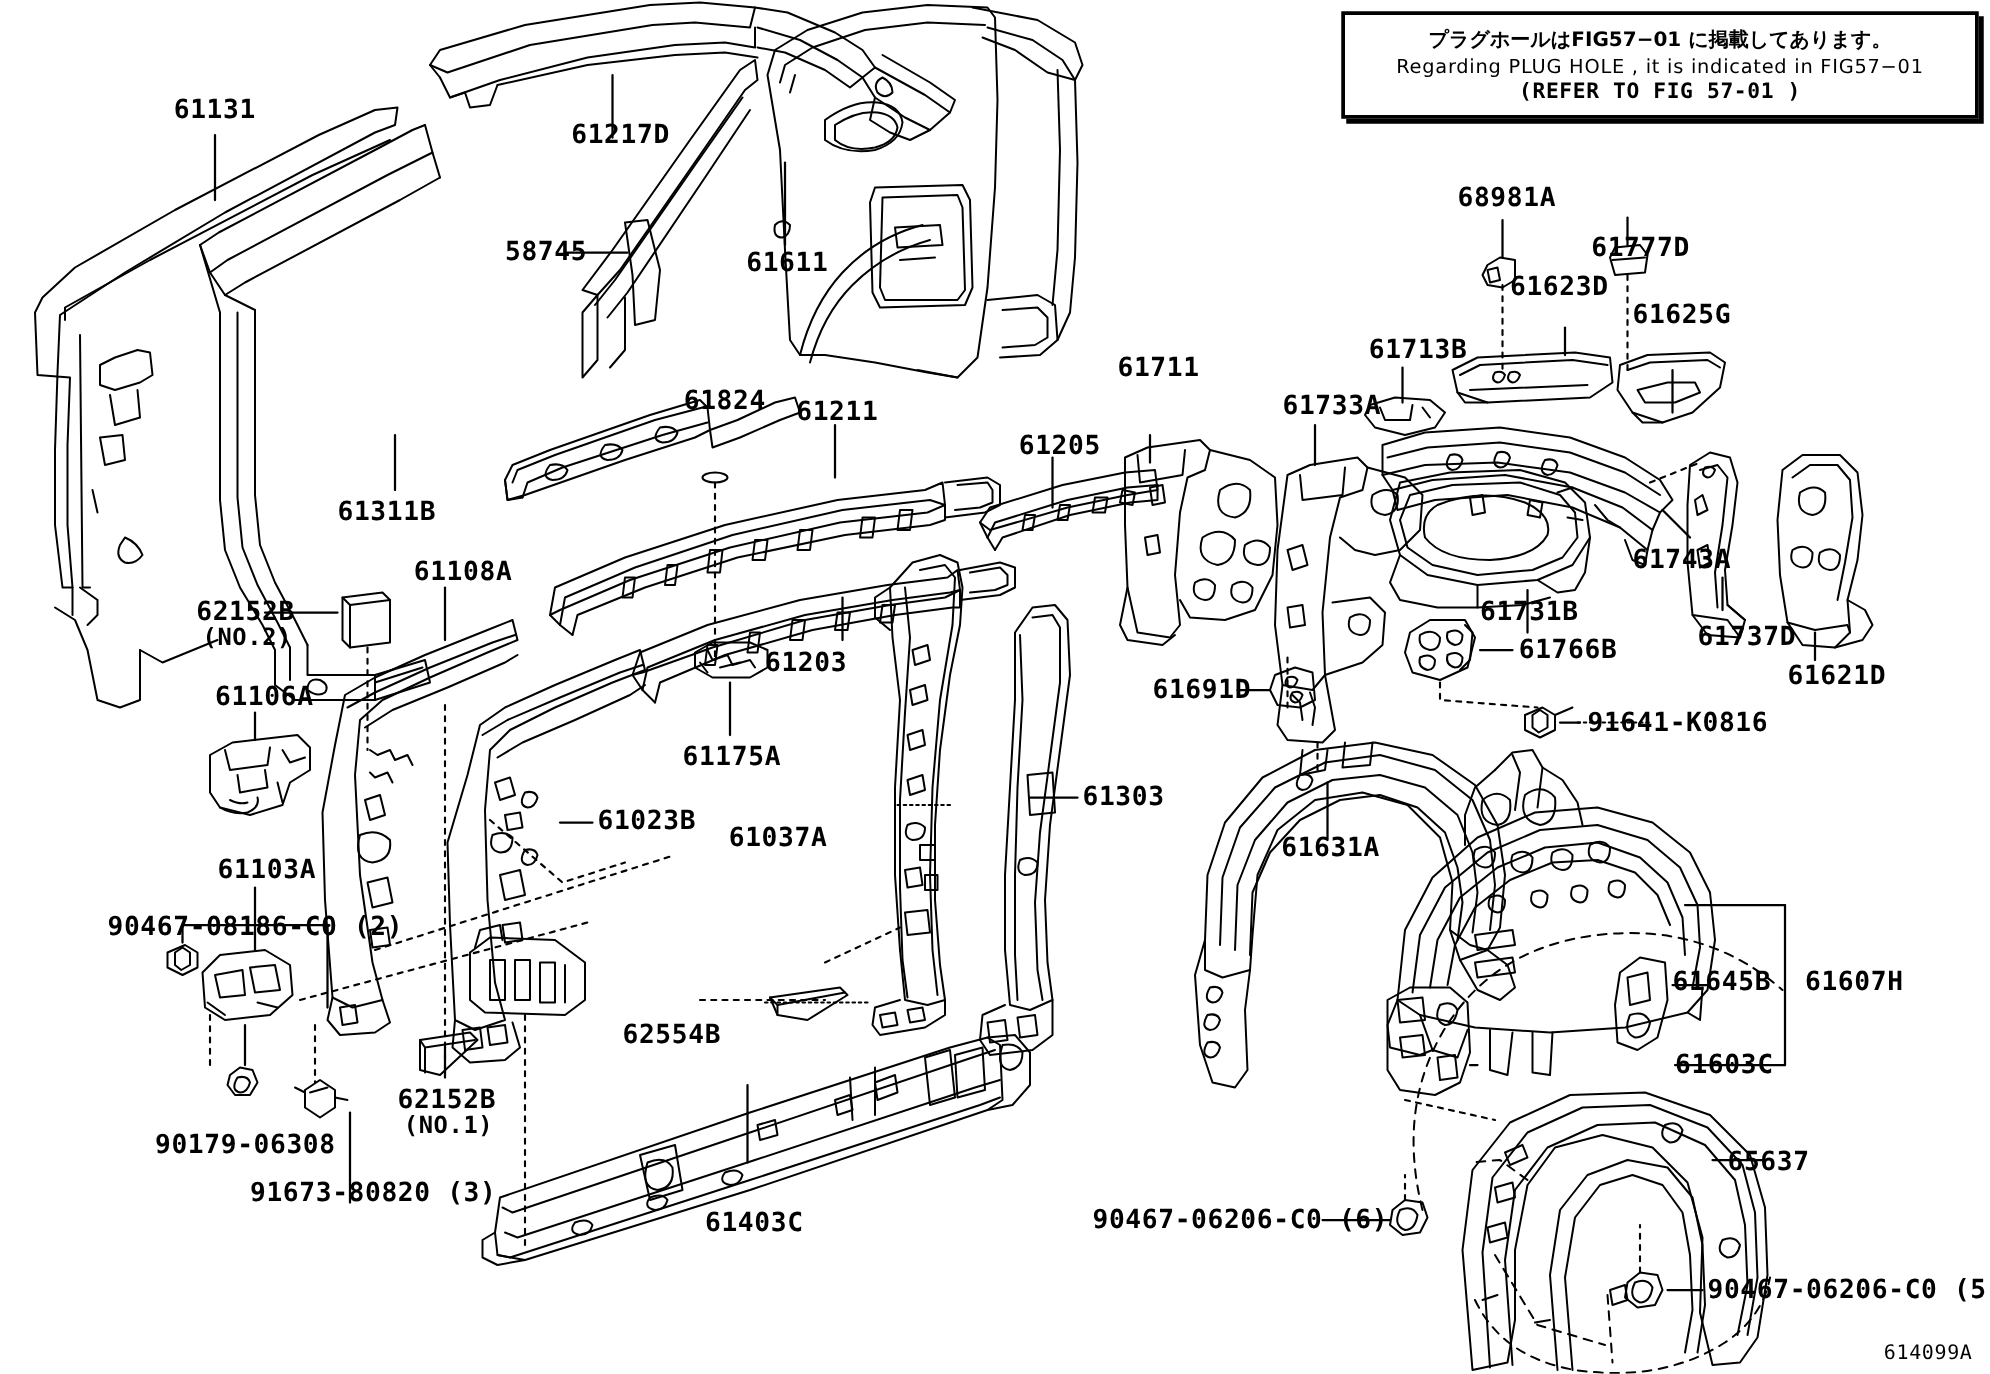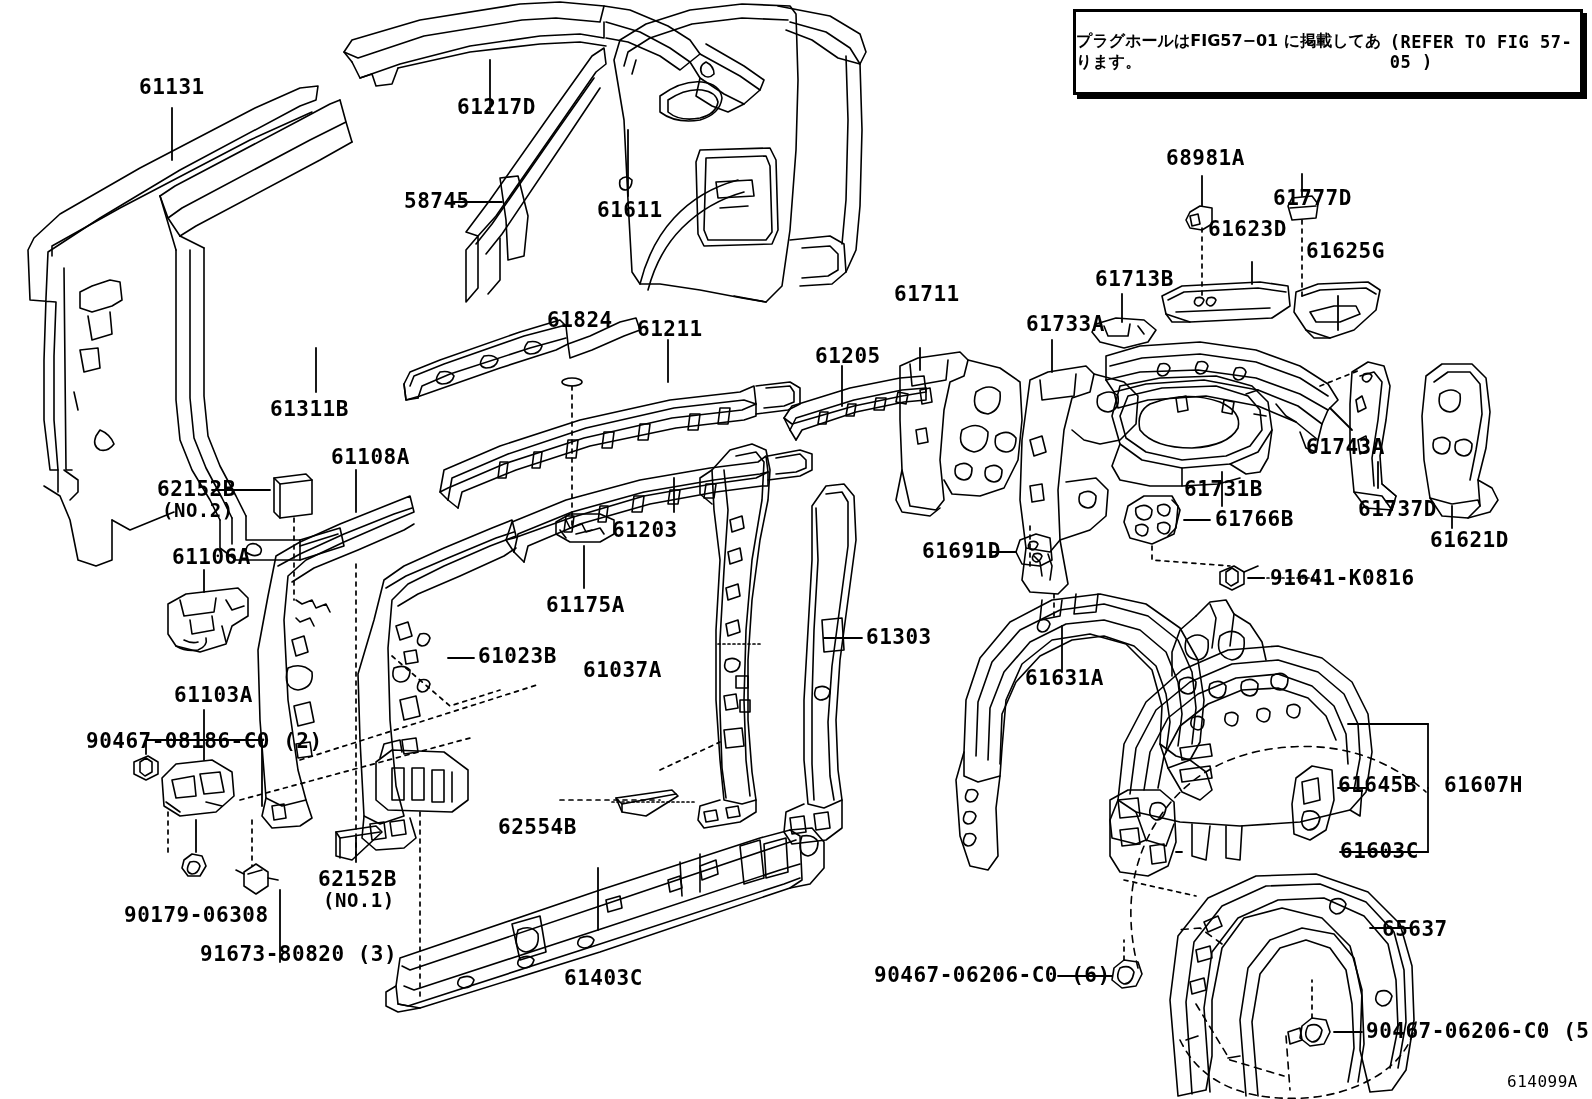--- a/index.html
+++ b/index.html
@@ -24,21 +24,21 @@
     color:#000;
     line-height:1.12;
   }
   .lbl.sub{font-size:19px;}
 
   
   #notebox{
     position:absolute;left:1073px;top:9px;width:504px;height:80px;
     border:3px solid #000;background:#fff;
     box-shadow:4px 4px 0 #000;
-    display:flex;align-items:center;justify-content:center;
+    display:flex;flex-direction:column;align-items:center;justify-content:center;
     gap:1px;
   }
   #notebox .jp{font-family:"DejaVu Sans","Liberation Sans",sans-serif;
       font-weight:bold;font-size:16px;}
   #notebox .en{font-family:"DejaVu Sans","Liberation Sans",sans-serif;
       font-size:15.5px;letter-spacing:0.6px;}
   #notebox .ref{font-family:"DejaVu Sans Mono","Liberation Mono",monospace;
       font-weight:bold;font-size:17px;letter-spacing:0.5px;}
 
   #figid{
@@ -643,21 +643,22 @@
       <g stroke-dasharray="2 3" stroke-width="1.7">
         <path d="M718 644 L760 644"></path>
         <path d="M694 802 L612 802"></path>
         <path d="M1262 578 L1320 578"></path>
       </g>
     </g>
   </svg>
 
   <div id="notebox">
     <div class="jp">プラグホールはFIG57−01 に掲載してあります。</div>
-    <div class="ref">(REFER TO FIG 57-05 )</div>
+    <div class="en">Regarding  PLUG HOLE , it is indicated in FIG57−01</div>
+    <div class="ref">(REFER TO FIG 57-01 )</div>
   </div>
 
   <div class="lbl" style="left:139px;top:76px;">61131</div>
   <div class="lbl" style="left:457px;top:96px;">61217D</div>
   <div class="lbl" style="left:404px;top:190px;">58745</div>
   <div class="lbl" style="left:597px;top:199px;">61611</div>
   <div class="lbl" style="left:270px;top:398px;">61311B</div>
   <div class="lbl" style="left:547px;top:309px;">61824</div>
   <div class="lbl" style="left:637px;top:318px;">61211</div>
   <div class="lbl" style="left:815px;top:345px;">61205</div>

